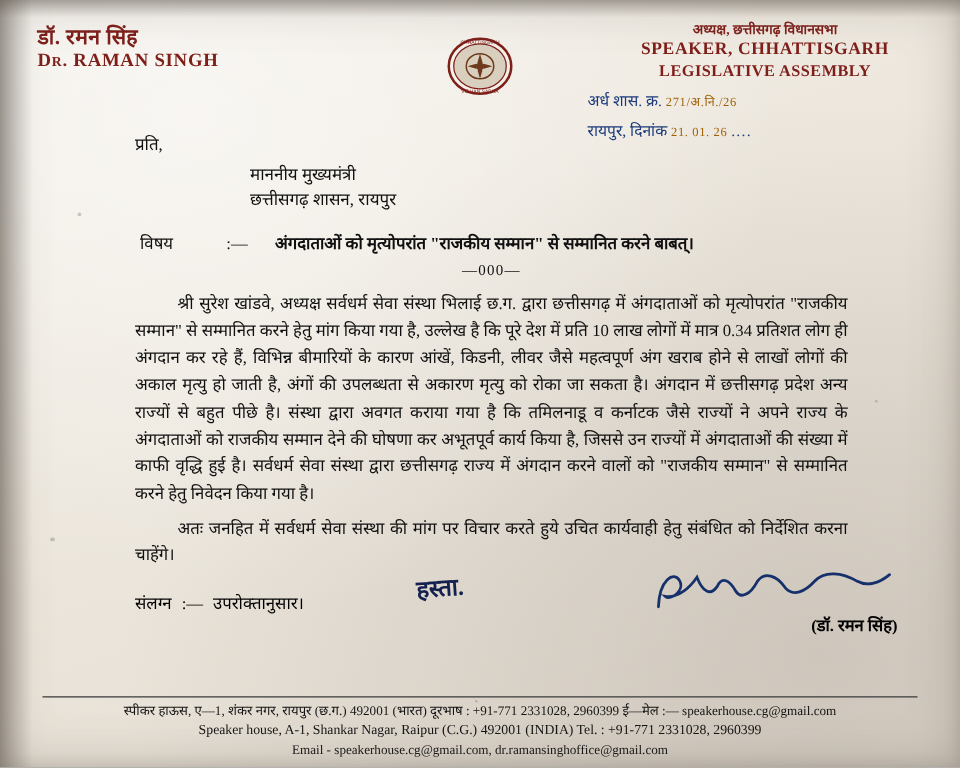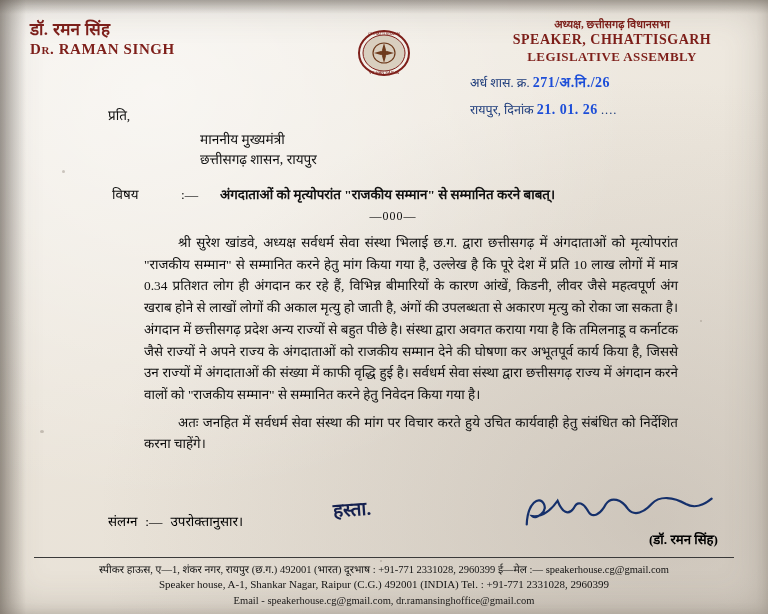--- a/index.html
+++ b/index.html
@@ -106,23 +106,23 @@
   .ref-block {
     position: absolute;
     right: 30px; top: 60px;
     width: 268px;
     color: #1b3a7a;
     font-size: 12.5px;
     line-height: 1.9;
   }
   .ref-line { white-space: nowrap; }
   .ref-hand {
-    color: #1d4ed8;
-    font-weight: bold;
-    font-size: 14px;
+    color: #a16207;
+    font-weight: normal;
+    font-size: 10px;
     letter-spacing: 0.5px;
   }
   .dots { letter-spacing: 1px; }
 
   
   .body-text {
     position: absolute;
     left: 108px;
     top: 106px;
     width: 570px;
@@ -161,29 +161,28 @@
     margin-top: 2px;
     margin-bottom: 6px;
   }
 
   .para {
     text-align: justify;
     text-justify: inter-word;
     font-size: 13.4px;
     line-height: 1.62;
     margin-bottom: 6px;
-    margin-left: 36px;
   }
   .para .indent { display: inline-block; width: 34px; }
 
   .sign-area {
     position: absolute;
     left: 108px;
     right: 40px;
-    top: 494px;
+    top: 455px;
     height: 72px;
     text-decoration: underline;
   }
   .enclosure {
     position: absolute;
     left: 0; top: 18px;
     font-size: 13.4px;
     white-space: nowrap;
   }
   .enc-dash { margin: 0 8px; }

